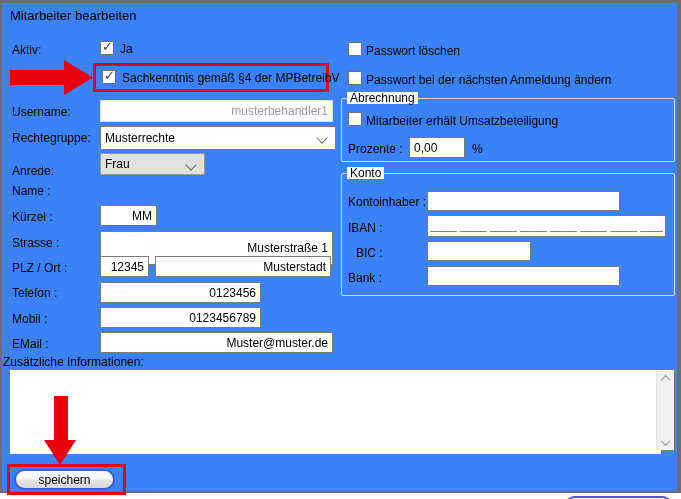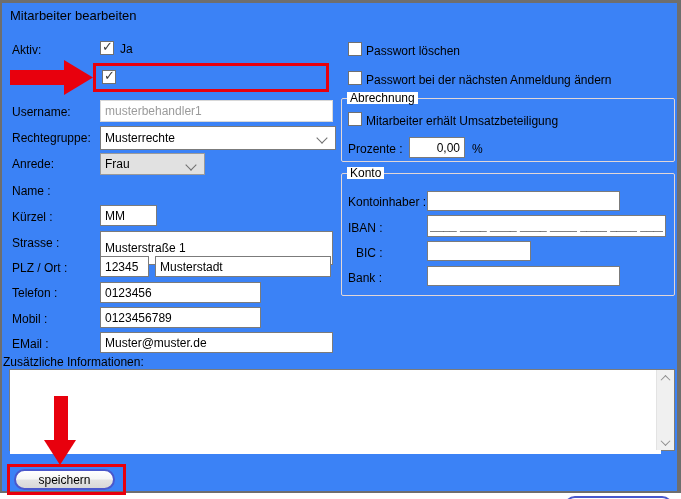--- a/index.html
+++ b/index.html
@@ -2,21 +2,21 @@
 <html style="--red: #e8000d; --blue: #4a58cc;"><head>
 <meta charset="utf-8">
 <style>
   html,body{margin:0;padding:0;background:#fff;}
   body{width:681px;height:499px;position:relative;font-family:"Liberation Sans", sans-serif;font-size:12px;color:#000;overflow:hidden;}
   .dialog{position:absolute;left:0;top:0;width:681px;height:493px;box-sizing:border-box;
           border:2px solid #6e6e6e;border-top-width:3px;border-right-width:4px;background:#3b82f6;}
   .lbl{position:absolute;white-space:nowrap;line-height:14px;}
   .grouplbl{position:absolute;background:#fff;padding:0 3px;line-height:12px;}
   .inp{position:absolute;box-sizing:border-box;border:1px solid #7b7b7b;background:#fff;
-       font-family:"Liberation Sans", sans-serif;font-size:12px;color:#000;padding:0 4px;outline:none;}
+       font-family:"Liberation Sans", sans-serif;font-size:12px;color:#000;padding:0 4px;outline:none;text-align:right;}
   .inp.disabled{border-color:#d8d8d8;color:#9b9b9b;}
   .combo{position:absolute;box-sizing:border-box;border:1px solid #7b7b7b;background:#fff;display:flex;align-items:center;padding:0 4px;cursor:default;}
   .combo.gray{background:#e1e1e1;border-color:#9a9a9a;}
   .combo .chev{position:absolute;right:9px;top:7px;width:7px;height:7px;border-right:1px solid #6f6f6f;border-bottom:1px solid #6f6f6f;transform:rotate(45deg);}
   .cb{position:absolute;width:14px;height:14px;box-sizing:border-box;border:1px solid #707070;background:#fff;cursor:default;}
   .cb .check{position:absolute;left:1px;top:-3px;font-size:13px;color:#3c3c3c;line-height:15px;}
   .groupbox{position:absolute;box-sizing:border-box;border:1px solid #e2d7d7;border-radius:2px;background:transparent;}
   .redbox{position:absolute;box-sizing:border-box;border:3px solid var(--red);}
   .memo{position:absolute;box-sizing:border-box;border:1px solid #7b7b7b;background:#fff;}
   .memo textarea{position:absolute;left:0;top:0;width:calc(100% - 17px);height:100%;border:none;resize:none;outline:none;
@@ -46,31 +46,32 @@
   <span class="lbl" style="left:118px;top:39px;">Ja</span>
 
   <div class="redbox" style="left:91px;top:60px;width:236px;height:29px;"></div>
   <svg class="arrow" style="left:6px;top:54px;" width="86" height="41" viewBox="0 0 86 41">
     <rect x="2" y="13" width="54" height="15" style="fill:var(--red);"></rect>
     <polygon points="56,3 56,38 85,20.5" style="fill:var(--red);"></polygon>
   </svg>
   <span class="cb" style="left:100px;top:67px;">
     <span class="check">✓</span>
   </span>
+  <span class="lbl" style="left:120px;top:68px;">Sachkenntnis gemäß §4 der MPBetreibV</span>
 
   <span class="lbl" style="left:10px;top:102px;">Username:</span>
   <input class="inp disabled" style="left: 98px; top: 97px; width: 233px; height: 22px;" readonly="" value="musterbehandler1">
 
   <span class="lbl" style="left:10px;top:128px;">Rechtegruppe:</span>
   <div class="combo" style="left:98px;top:123px;width:236px;height:24px;">
     <span>Musterrechte</span>
     <span class="chev"></span>
   </div>
 
-  <span class="lbl" style="left:10px;top:154px;">Anrede:</span>
+  <span class="lbl" style="left:10px;top:161px;">Anrede:</span>
   <div class="combo gray" style="left:98px;top:150px;width:105px;height:22px;">
     <span>Frau</span>
     <span class="chev"></span>
   </div>
 
   <span class="lbl" style="left:10px;top:181px;">Name :</span>
 
   <span class="lbl" style="left:10px;top:207px;">Kürzel :</span>
   <input class="inp" style="left: 98px; top: 202px; width: 57px; height: 21px;" value="MM">
 
@@ -94,21 +95,21 @@
   <span class="lbl" style="left:364px;top:41px;">Passwort löschen</span>
 
   <span class="cb" style="left:346px;top:68px;"></span>
   <span class="lbl" style="left:364px;top:70px;">Passwort bei der nächsten Anmeldung ändern</span>
 
   <div class="groupbox" style="left:339px;top:95px;width:334px;height:64px;"></div>
   <span class="grouplbl" style="left:345px;top:89px;">Abrechnung</span>
   <span class="cb" style="left:346px;top:109px;"></span>
   <span class="lbl" style="left:364px;top:111px;">Mitarbeiter erhält Umsatzbeteiligung</span>
   <span class="lbl" style="left:346px;top:139px;">Prozente :</span>
-  <input class="inp" style="left: 407px; top: 134px; width: 56px; height: 21px; text-align: right;" value="0,00">
+  <input class="inp" style="left: 407px; top: 134px; width: 56px; height: 21px; text-align: left;" value="0,00">
   <span class="lbl" style="left:470px;top:139px;">%</span>
 
   <div class="groupbox" style="left:339px;top:170px;width:334px;height:123px;"></div>
   <span class="grouplbl" style="left:345px;top:164px;">Konto</span>
 
   <span class="lbl" style="left:346px;top:192px;">Kontoinhaber :</span>
   <input class="inp" style="left: 425px; top: 188px; width: 193px; height: 20px;">
 
   <span class="lbl" style="left:346px;top:218px;">IBAN :</span>
   <input class="inp" style="left: 425px; top: 212px; width: 239px; height: 22px; font-weight: bold; letter-spacing: 0px; padding: 0px 2px;" value="____ ____ ____ ____ ____ ____ ____ ____ __">

